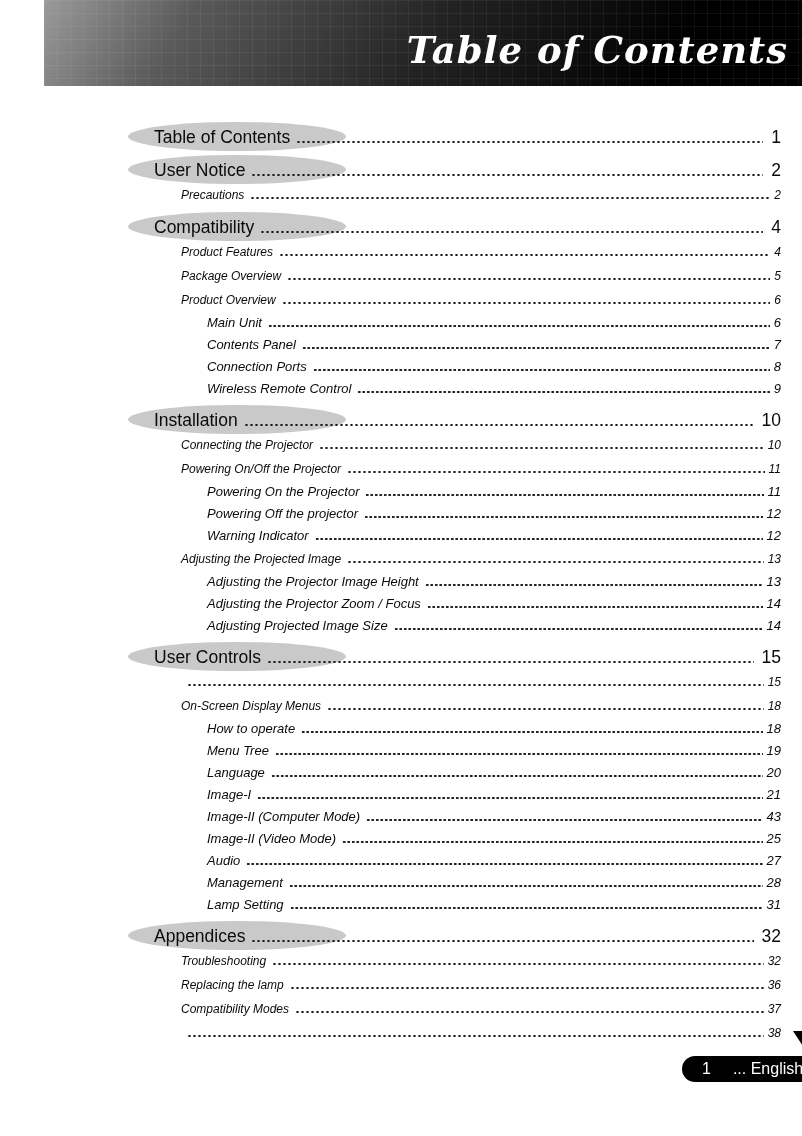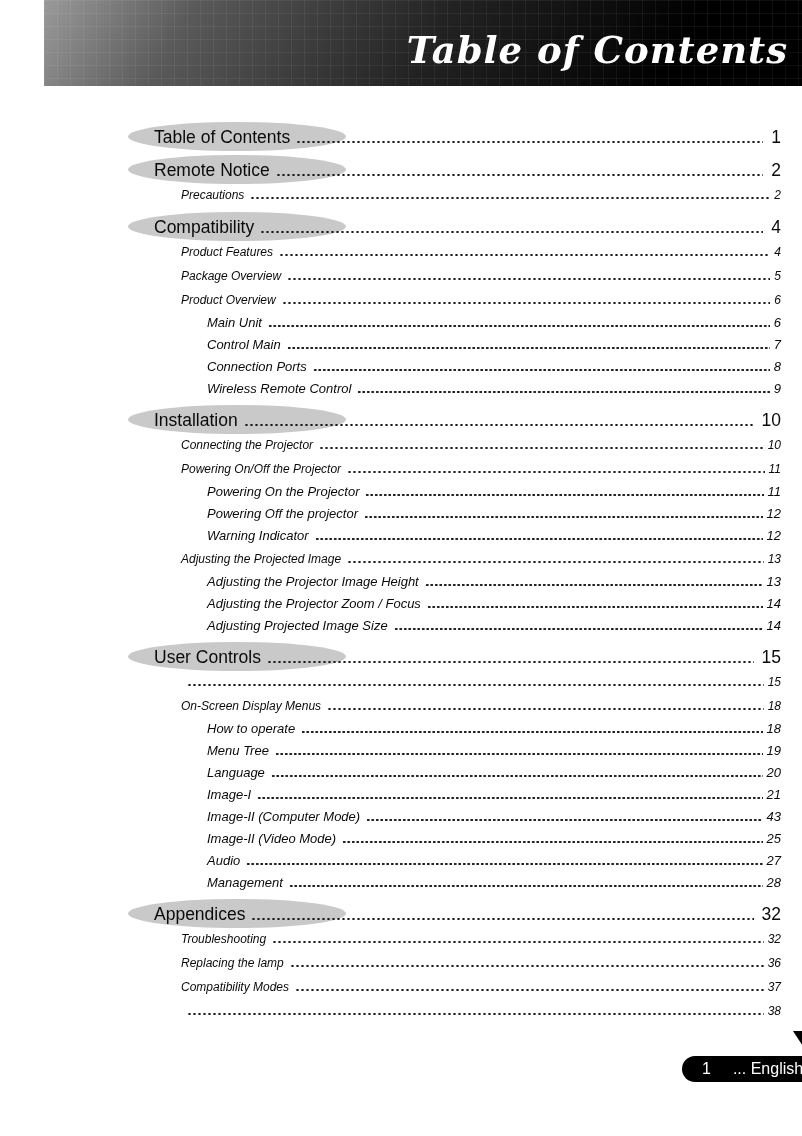--- a/index.html
+++ b/index.html
@@ -143,21 +143,21 @@
 
   <div class="toc">
       <div class="toc-row level-1">
     <span class="oval"></span>
     <span class="label">Table of Contents</span>
     <span class="dots"></span>
     <span class="pagenum">1</span>
   </div>
       <div class="toc-row level-1">
     <span class="oval"></span>
-    <span class="label">Remote Notice</span>
+    <span class="label">User Notice</span>
     <span class="dots"></span>
     <span class="pagenum">2</span>
   </div>
       <div class="toc-row level-2">
 
     <span class="label">Precautions</span>
     <span class="dots"></span>
     <span class="pagenum">2</span>
   </div>
       <div class="toc-row level-1">
@@ -185,21 +185,21 @@
     <span class="pagenum">6</span>
   </div>
       <div class="toc-row level-3">
 
     <span class="label">Main Unit</span>
     <span class="dots"></span>
     <span class="pagenum">6</span>
   </div>
       <div class="toc-row level-3">
 
-    <span class="label">Control Main</span>
+    <span class="label">Contents Panel</span>
     <span class="dots"></span>
     <span class="pagenum">7</span>
   </div>
       <div class="toc-row level-3">
 
     <span class="label">Connection Ports</span>
     <span class="dots"></span>
     <span class="pagenum">8</span>
   </div>
       <div class="toc-row level-3">
@@ -325,20 +325,26 @@
 
     <span class="label">Audio</span>
     <span class="dots"></span>
     <span class="pagenum">27</span>
   </div>
       <div class="toc-row level-3">
 
     <span class="label">Management</span>
     <span class="dots"></span>
     <span class="pagenum">28</span>
+  </div>
+      <div class="toc-row level-3">
+
+    <span class="label">Lamp Setting</span>
+    <span class="dots"></span>
+    <span class="pagenum">31</span>
   </div>
       <div class="toc-row level-1">
     <span class="oval"></span>
     <span class="label">Appendices</span>
     <span class="dots"></span>
     <span class="pagenum">32</span>
   </div>
       <div class="toc-row level-2">
 
     <span class="label">Troubleshooting</span>

